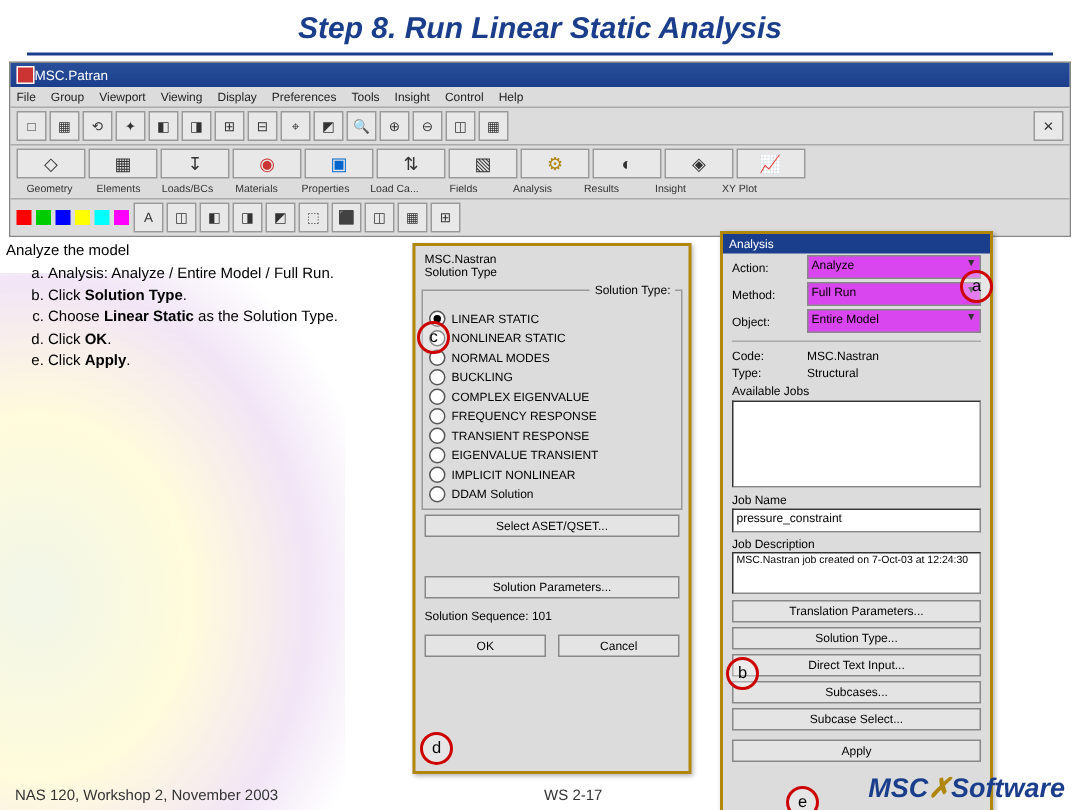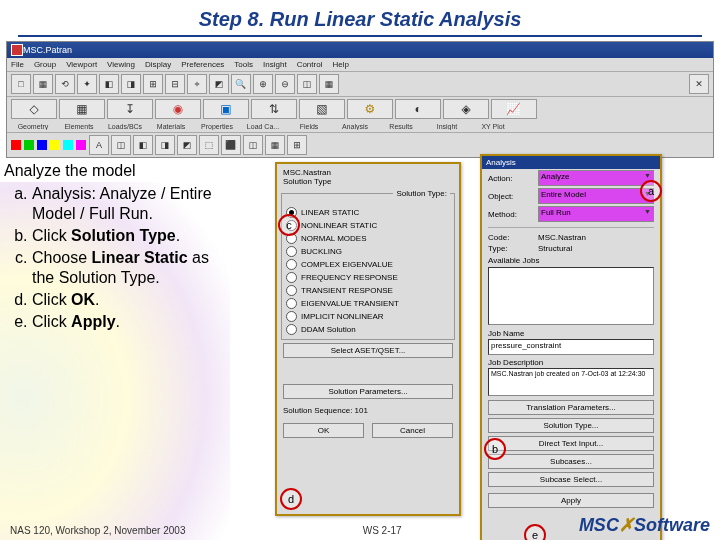--- a/index.html
+++ b/index.html
@@ -62,21 +62,21 @@
   }
   .tb-lab{width:44px;text-align:center;overflow:hidden;white-space:nowrap;}
   .swatch{width:10px;height:10px;display:inline-block;margin-right:1px;}
   .main-area{position:relative;margin-top:4px;height:380px;}
   .bg-grad{
     position:absolute;left:0;top:20px;width:230px;height:360px;
     background:radial-gradient(ellipse 260px 300px at 10% 60%, #e8f0d9 0%, #fff9c4 40%, #e8d4f0 70%, #fff 90%);
     z-index:0;opacity:0.6;
   }
   .instr{
-    position:absolute;left:4px;top:0;font-size:16px;color:#000;z-index:1;width:230px;
+    position:absolute;left:4px;top:0;font-size:10px;color:#000;z-index:1;width:230px;
   }
   .instr ol.alpha{list-style:lower-alpha;padding-left:28px;margin:4px 0;}
   .instr li{margin-bottom:2px;line-height:1.25;}
 
   .panel{
     position:absolute;border:2px solid #b0860b;background:#dcdcdc;font-size:8px;color:#000;
     box-shadow:1px 1px 3px rgba(0,0,0,0.3);
   }
   .panel .ph{background:#1a3e8b;color:#fff;padding:2px 4px;font-size:8px;}
   .field-row{display:flex;align-items:center;gap:4px;padding:1px 6px;}
@@ -269,30 +269,30 @@
   <div class="panel" style="left:480px;top:-8px;width:178px;height:384px;">
     <div class="ph">Analysis</div>
     <div class="field-row">
         <span class="lbl">Action:</span>
         <div class="dd">
           <span>Analyze</span>
           <span class="car">▼</span>
         </div>
       </div>
     <div class="field-row">
+        <span class="lbl">Method:</span>
+        <div class="dd">
+          <span>Full Run</span>
+          <span class="car">▼</span>
+        </div>
+      </div>
+    <div class="field-row">
         <span class="lbl">Object:</span>
         <div class="dd">
           <span>Entire Model</span>
-          <span class="car">▼</span>
-        </div>
-      </div>
-    <div class="field-row">
-        <span class="lbl">Method:</span>
-        <div class="dd">
-          <span>Full Run</span>
           <span class="car">▼</span>
         </div>
       </div>
     <hr style="margin:4px 6px;border:none;border-top:1px solid #aaa;">
     <div class="field-row">
         <span class="lbl">Code:</span>
         <span>MSC.Nastran</span>
       </div>
     <div class="field-row">
         <span class="lbl">Type:</span>

